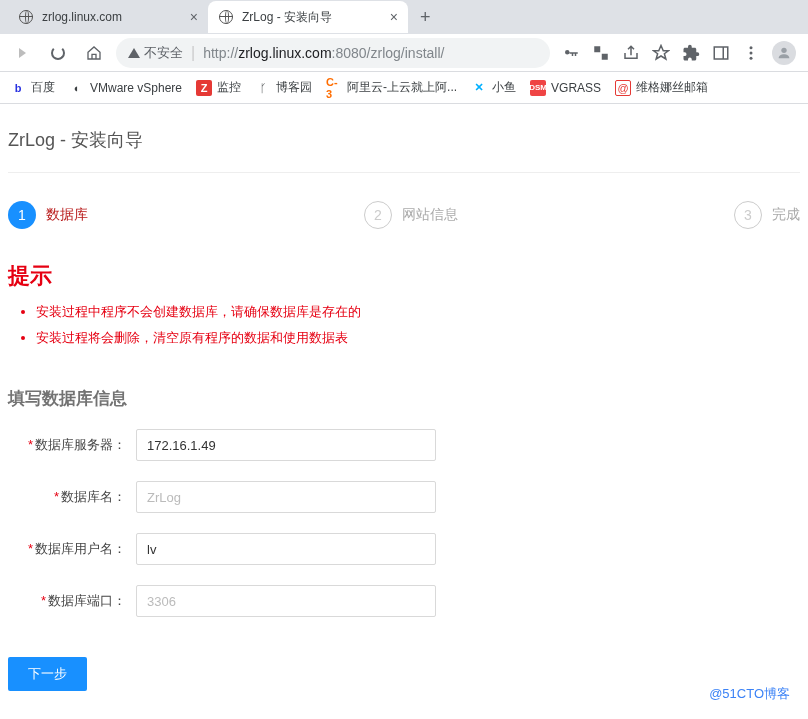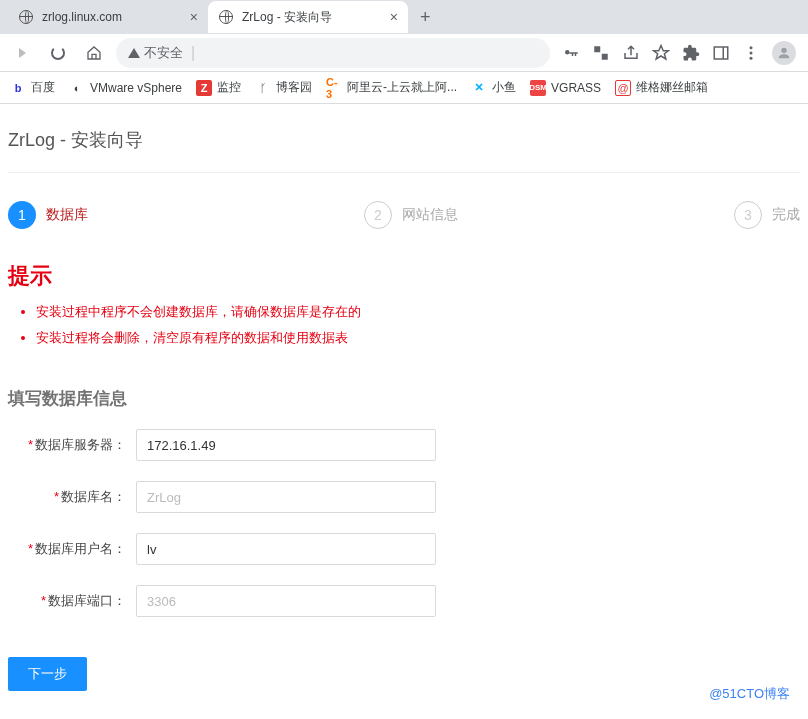--- a/index.html
+++ b/index.html
@@ -105,20 +105,23 @@
       <svg viewBox="0 0 24 24">
           <path fill="none" stroke="#5f6368" stroke-width="2" d="M3 11l9-8 9 8v10H3z M9 21v-7h6v7"></path>
         </svg>
     </div>
     <div class="addr-bar">
       <div class="security-badge">
         <div class="warn-tri"></div>
         <span>不安全</span>
       </div>
       <span class="addr-sep">|</span>
+      <span class="url-text">
+        <span class="path">http://</span><span>zrlog.linux.com</span><span class="path">:8080</span><span class="path">/zrlog/install/</span>
+      </span>
     </div>
     <div class="toolbar-icons">
       <div class="tb-icon">
           <svg viewBox="0 0 24 24" width="18" height="18">
             <path fill="#5f6368" d="M7 14a3 3 0 110-6 3 3 0 010 6zm3-3h11v2h-2v3h-2v-3h-2v3h-2v-3h-3"></path>
           </svg>
         </div>
       <div class="tb-icon">
           <svg viewBox="0 0 24 24" width="18" height="18">
             <path fill="#5f6368" d="M3 3h8v8H3zM13 13h8v8h-8z"></path>

